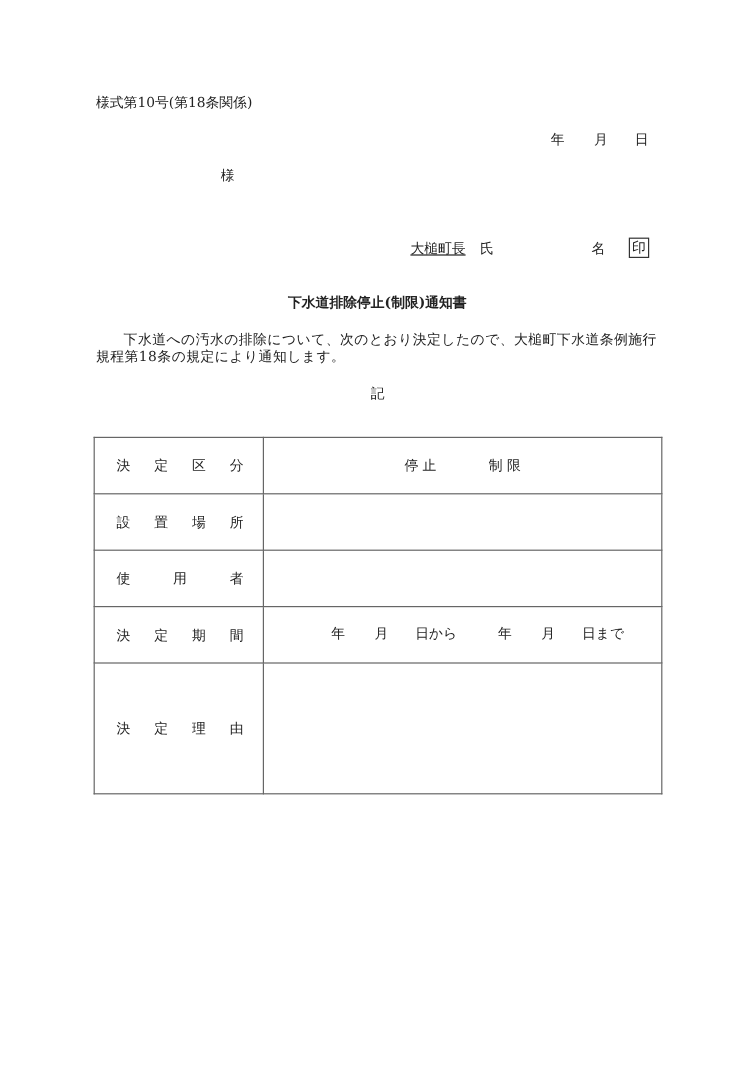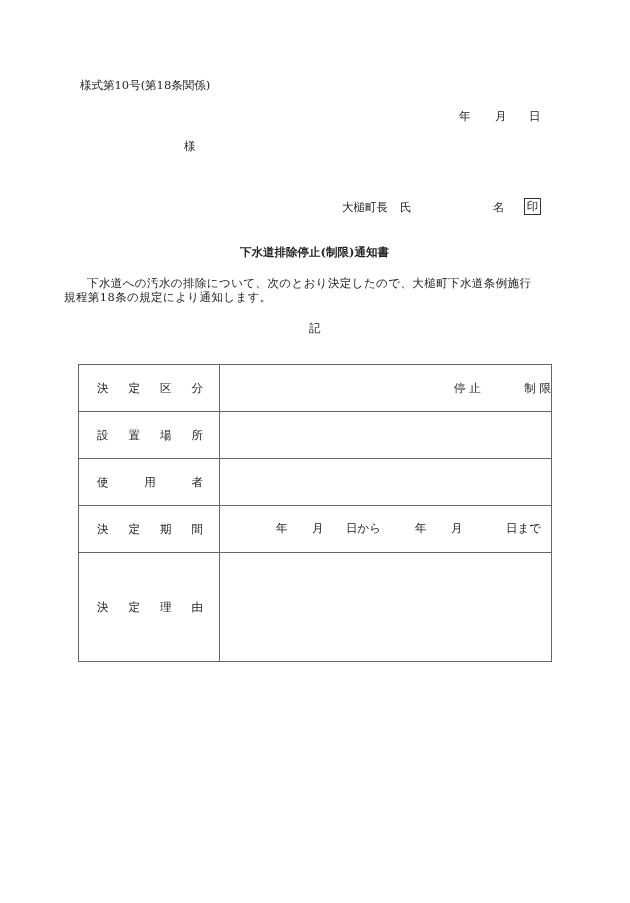--- a/index.html
+++ b/index.html
@@ -1,41 +1,41 @@
 <!DOCTYPE html>
 <html><head>
 <meta charset="utf-8">
 <style>
   html, body { margin:0; padding:0; background:#fff; }
   body { width:630px; height:903px; position:relative; overflow:hidden;
          font-family:"DejaVu Serif","Liberation Serif",serif; color:#222; font-size:11.5px; }
   .abs { position:absolute; white-space:nowrap; line-height:1;text-align:center; }
   .seal { position:absolute; left:524px; top:198px; width:17px; height:17px; border:1px solid #333;
           box-sizing:border-box; font-size:11.5px; text-align:center; line-height:15px; }
-  .para { position:absolute; left:64px; top:276px; width:472px; line-height:14px; text-indent:23px; white-space:normal; letter-spacing:0.4px; }
+  .para { position:absolute; left:80px; top:276px; width:472px; line-height:14px; text-indent:23px; white-space:normal; letter-spacing:0.4px; }
   table.form { position:absolute; left:78px; top:364px; width:474px; border-collapse:collapse; }
   table.form td { border:1px solid #666; padding:0; }
   td.lab { width:140px; position:relative; }
   .spread { display:flex; justify-content:space-between; padding:0 16px 0 18px; }
   .row47 { height:47px; }
   .row109 { height:109px; }
-  .val { text-align:right; }
+  .val { text-align:center; }
 </style>
 </head>
 <body>
 
 <div class="abs" style="left:80px;top:80px;">様式第10号(第18条関係)</div>
 
 <div class="abs" style="left:459px;top:111px;">年</div>
 <div class="abs" style="left:495px;top:111px;">月</div>
 <div class="abs" style="left:529px;top:111px;">日</div>
 
 <div class="abs" style="left:184px;top:141px;">様</div>
 
-<div class="abs" style="left:342px;top:202px;">大槌町長</div>
+<div class="abs" style="left:342px;top:202px;text-decoration:underline;">大槌町長</div>
 <div class="abs" style="left:400px;top:202px;">氏</div>
 <div class="abs" style="left:493px;top:202px;">名</div>
 <div class="seal">印</div>
 
 <div class="abs" style="left:240px;top:247px;font-weight:bold;">下水道排除停止(制限)通知書</div>
 
 <div class="para">下水道への汚水の排除について、次のとおり決定したので、大槌町下水道条例施行規程第18条の規定により通知します。</div>
 
 <div class="abs" style="left:309px;top:323px;">記</div>
 
@@ -84,21 +84,21 @@
       <span>期</span>
       <span>間</span>
     </div>
         </td>
     <td style="position:relative;">
       <span class="abs" style="left:56px;top:17px;">年</span>
       <span class="abs" style="left:92px;top:17px;">月</span>
       <span class="abs" style="left:126px;top:17px;">日から</span>
       <span class="abs" style="left:195px;top:17px;">年</span>
       <span class="abs" style="left:231px;top:17px;">月</span>
-      <span class="abs" style="left:265px;top:17px;margin-left:21px;">日まで</span>
+      <span class="abs" style="left:265px;top:17px;">日まで</span>
     </td>
   </tr>
   <tr class="row109">
     <td class="lab">
           <div class="spread">
       <span>決</span>
       <span>定</span>
       <span>理</span>
       <span>由</span>
     </div>

